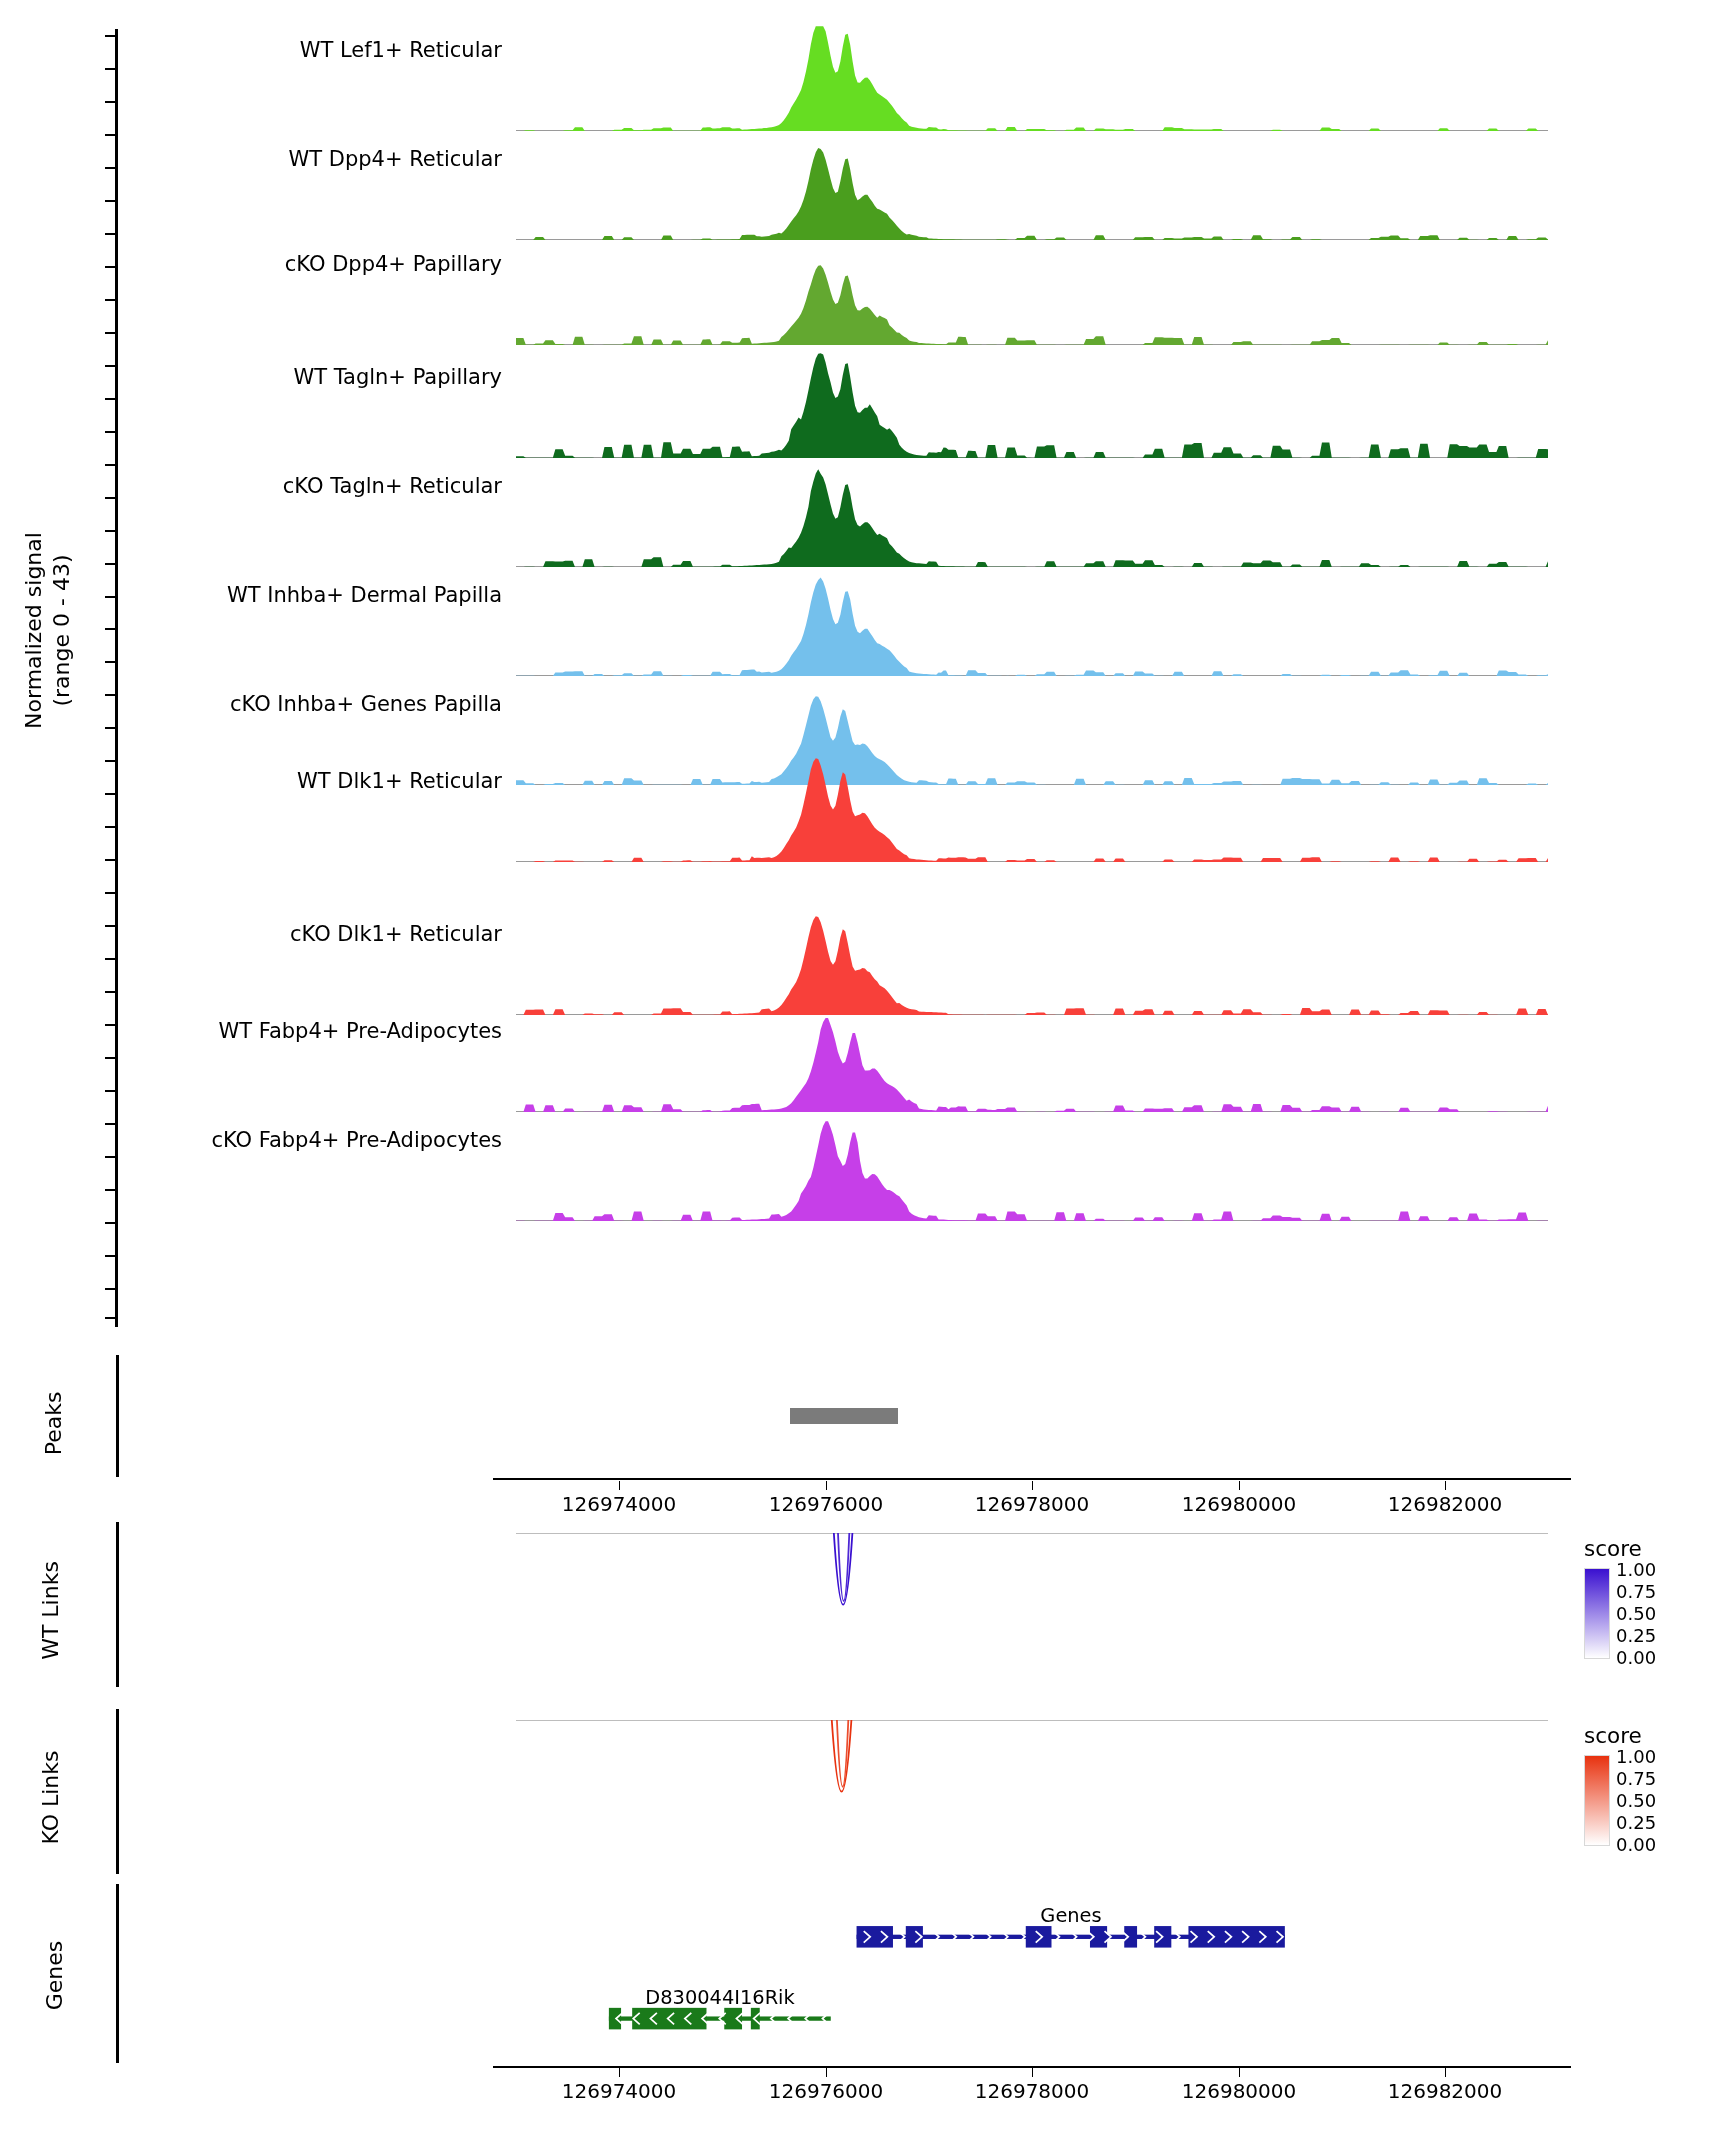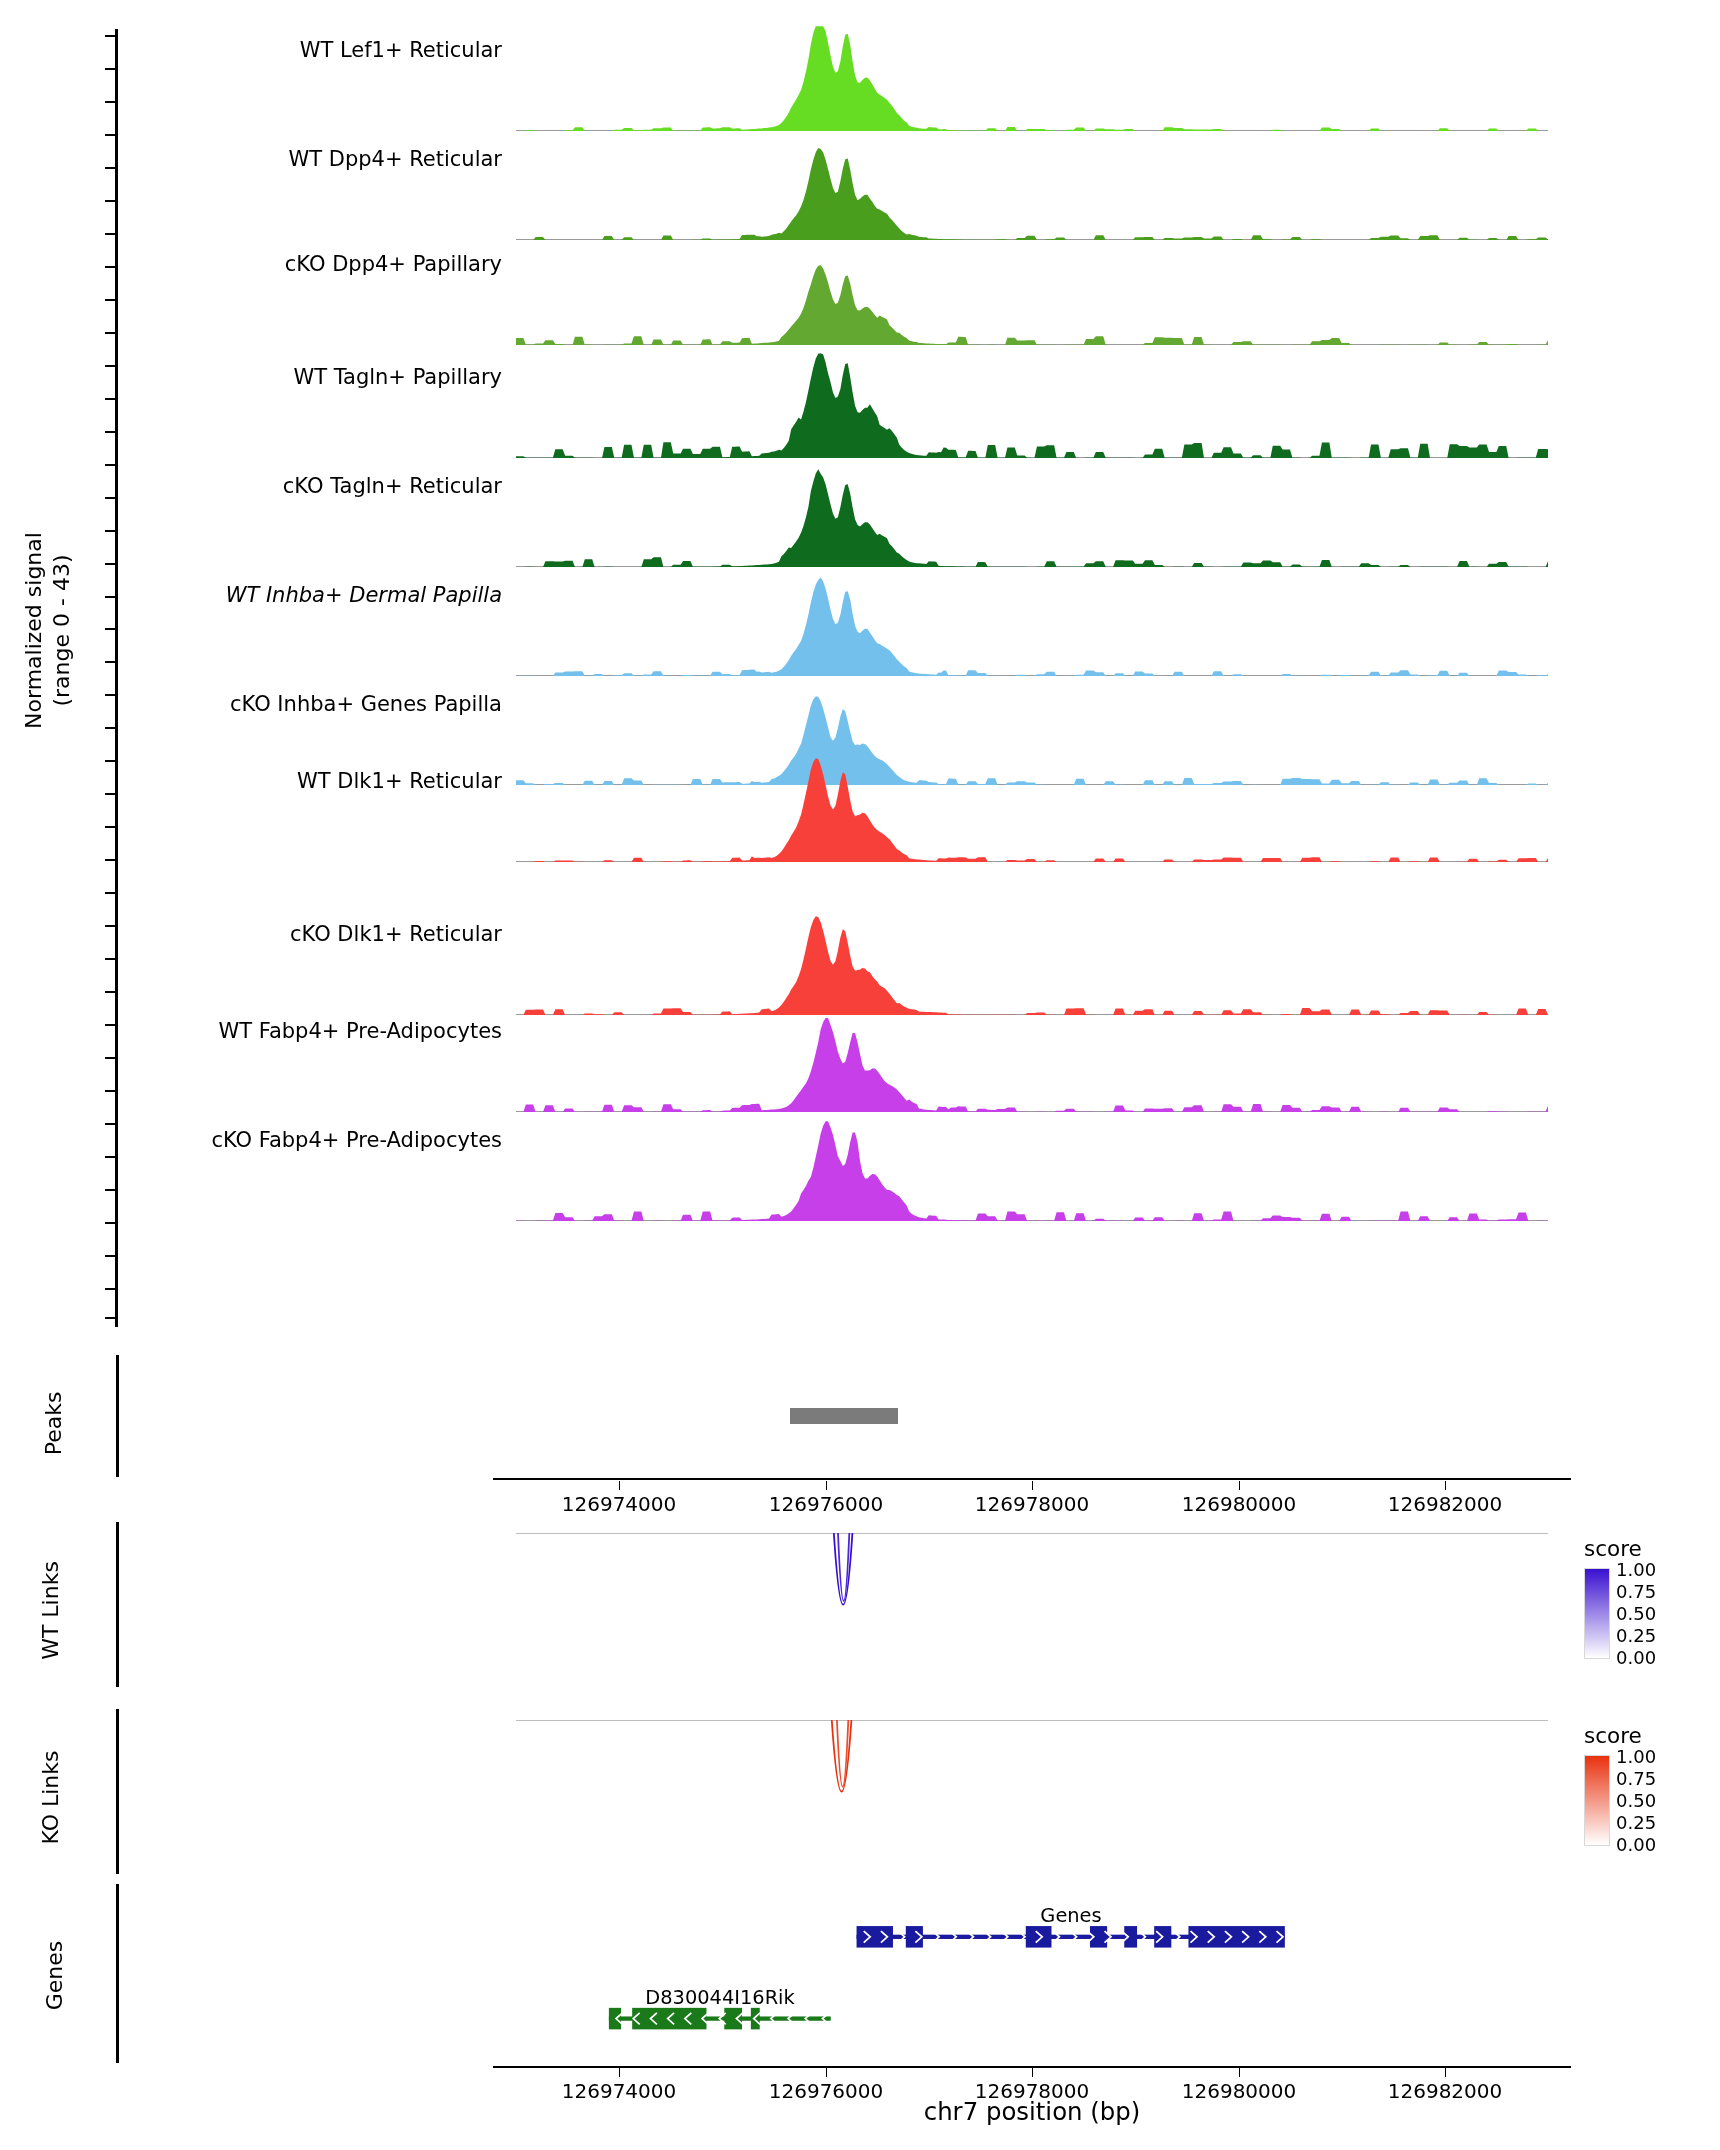--- a/index.html
+++ b/index.html
@@ -315,21 +315,21 @@
         </div>
         <div class="track" style="top: 436px;">
           <div class="track-label">cKO Tagln+ Reticular</div>
           <div class="baseline"></div>
           <div class="track-plot">
             <svg viewBox="0 0 1440 150" preserveAspectRatio="none">
               <path d="M0,150 L0.0,150.0 L3.4,150.0 L6.9,150.0 L10.3,150.0 L13.7,149.8 L17.1,149.8 L20.6,149.8 L24.0,149.8 L27.4,149.9 L30.9,149.9 L34.3,149.9 L37.7,149.9 L41.1,142.2 L44.6,142.2 L48.0,142.2 L51.4,142.2 L54.9,142.4 L58.3,142.4 L61.7,142.4 L65.1,142.4 L68.6,141.5 L72.0,141.5 L75.4,141.5 L78.9,141.5 L82.3,150.0 L85.7,150.0 L89.1,150.0 L92.6,150.0 L96.0,139.4 L99.4,139.4 L102.9,139.4 L106.3,139.4 L109.7,150.0 L113.1,150.0 L116.6,150.0 L120.0,150.0 L123.4,149.7 L126.9,149.7 L130.3,149.7 L133.7,149.7 L137.1,149.9 L140.6,149.9 L144.0,149.9 L147.4,149.9 L150.9,150.0 L154.3,150.0 L157.7,150.0 L161.1,150.0 L164.6,150.0 L168.0,150.0 L171.4,150.0 L174.9,150.0 L178.3,139.3 L181.7,139.3 L185.1,139.3 L188.6,139.3 L192.0,136.5 L195.4,136.5 L198.9,136.5 L202.3,136.5 L205.7,149.9 L209.1,149.9 L212.6,149.9 L216.0,149.9 L219.4,146.8 L222.9,146.8 L226.3,146.8 L229.7,146.8 L233.1,141.8 L236.6,141.8 L240.0,141.8 L243.4,141.8 L246.9,149.6 L250.3,149.6 L253.7,149.6 L257.1,149.6 L260.6,149.8 L264.0,149.7 L267.4,149.7 L270.9,149.7 L274.3,149.5 L277.7,149.4 L281.1,149.4 L284.6,149.3 L288.0,147.0 L291.4,147.0 L294.9,146.9 L298.3,146.8 L301.7,149.0 L305.1,148.9 L308.6,148.8 L312.0,148.7 L315.4,148.5 L318.9,148.4 L322.3,148.2 L325.7,148.0 L329.1,147.8 L332.6,147.6 L336.0,147.4 L339.4,147.2 L342.9,146.9 L346.3,146.7 L349.7,146.4 L353.1,146.1 L356.6,145.7 L360.0,145.1 L363.4,144.3 L366.9,142.9 L370.3,135.2 L373.7,132.1 L377.1,128.0 L380.6,123.3 L384.0,124.0 L387.4,119.4 L390.9,114.9 L394.3,109.7 L397.7,102.9 L401.1,93.6 L404.6,81.5 L408.0,67.3 L411.4,45.8 L414.9,32.2 L418.3,21.5 L421.7,15.5 L425.1,21.7 L428.6,26.7 L432.0,36.6 L435.4,49.8 L438.9,64.0 L442.3,76.6 L445.7,83.6 L449.1,81.7 L452.6,67.8 L456.0,50.5 L459.4,37.0 L462.9,36.0 L466.3,48.9 L469.7,68.0 L473.1,84.2 L476.6,92.2 L480.0,94.4 L483.4,91.2 L486.9,88.5 L490.3,88.4 L493.7,91.4 L497.1,96.2 L500.6,101.5 L504.0,106.0 L507.4,104.3 L510.9,106.5 L514.3,108.4 L517.7,110.5 L521.1,118.1 L524.6,121.6 L528.0,125.7 L531.4,129.9 L534.9,131.9 L538.3,135.3 L541.7,138.1 L545.1,140.2 L548.6,142.4 L552.0,143.5 L555.4,144.2 L558.9,144.8 L562.3,144.8 L565.7,145.2 L569.1,145.4 L572.6,145.7 L576.0,142.2 L579.4,142.4 L582.9,142.6 L586.3,142.7 L589.7,148.4 L593.1,148.6 L596.6,148.6 L600.0,148.8 L603.4,148.9 L606.9,149.0 L610.3,149.1 L613.7,149.2 L617.1,149.3 L620.6,149.3 L624.0,149.4 L627.4,149.5 L630.9,149.5 L634.3,149.6 L637.7,149.6 L641.1,149.7 L644.6,143.2 L648.0,143.2 L651.4,143.2 L654.9,143.3 L658.3,149.6 L661.7,149.6 L665.1,149.6 L668.6,149.6 L672.0,149.7 L675.4,149.7 L678.9,149.7 L682.3,149.7 L685.7,149.8 L689.1,149.8 L692.6,149.8 L696.0,149.8 L699.4,149.7 L702.9,149.7 L706.3,149.7 L709.7,149.7 L713.1,149.9 L716.6,149.9 L720.0,149.9 L723.4,149.9 L726.9,149.8 L730.3,149.8 L733.7,149.8 L737.1,149.8 L740.6,142.1 L744.0,142.1 L747.4,142.1 L750.9,142.1 L754.3,149.8 L757.7,149.8 L761.1,149.8 L764.6,149.8 L768.0,149.8 L771.4,149.8 L774.9,149.8 L778.3,149.8 L781.7,149.8 L785.1,149.8 L788.6,149.8 L792.0,149.8 L795.4,144.7 L798.9,144.7 L802.3,144.7 L805.7,144.7 L809.1,142.0 L812.6,142.0 L816.0,142.0 L819.4,142.0 L822.9,149.9 L826.3,149.9 L829.7,149.9 L833.1,149.9 L836.6,140.8 L840.0,140.8 L843.4,140.8 L846.9,140.8 L850.3,140.9 L853.7,140.9 L857.1,140.9 L860.6,140.9 L864.0,145.4 L867.4,145.4 L870.9,145.4 L874.3,145.4 L877.7,140.8 L881.1,140.8 L884.6,140.8 L888.0,140.8 L891.4,147.1 L894.9,147.1 L898.3,147.1 L901.7,147.1 L905.1,150.0 L908.6,150.0 L912.0,150.0 L915.4,150.0 L918.9,149.7 L922.3,149.7 L925.7,149.7 L929.1,149.7 L932.6,149.9 L936.0,149.9 L939.4,149.9 L942.9,149.9 L946.3,144.4 L949.7,144.4 L953.1,144.4 L956.6,144.4 L960.0,149.8 L963.4,149.8 L966.9,149.8 L970.3,149.8 L973.7,149.9 L977.1,149.9 L980.6,149.9 L984.0,149.9 L987.4,149.8 L990.9,149.8 L994.3,149.8 L997.7,149.8 L1001.1,149.8 L1004.6,149.8 L1008.0,149.8 L1011.4,149.8 L1014.9,143.7 L1018.3,143.7 L1021.7,143.7 L1025.1,143.7 L1028.6,145.0 L1032.0,145.0 L1035.4,145.0 L1038.9,145.0 L1042.3,141.2 L1045.7,141.2 L1049.1,141.2 L1052.6,141.2 L1056.0,143.3 L1059.4,143.3 L1062.9,143.3 L1066.3,143.3 L1069.7,149.7 L1073.1,149.7 L1076.6,149.7 L1080.0,149.7 L1083.4,146.4 L1086.9,146.4 L1090.3,146.4 L1093.7,146.4 L1097.1,149.7 L1100.6,149.7 L1104.0,149.7 L1107.4,149.7 L1110.9,149.8 L1114.3,149.8 L1117.7,149.8 L1121.1,149.8 L1124.6,140.3 L1128.0,140.3 L1131.4,140.3 L1134.9,140.3 L1138.3,149.9 L1141.7,149.9 L1145.1,149.9 L1148.6,149.9 L1152.0,149.8 L1155.4,149.8 L1158.9,149.8 L1162.3,149.8 L1165.7,149.8 L1169.1,149.8 L1172.6,149.8 L1176.0,149.8 L1179.4,144.7 L1182.9,144.7 L1186.3,144.7 L1189.7,144.7 L1193.1,147.1 L1196.6,147.1 L1200.0,147.1 L1203.4,147.1 L1206.9,149.9 L1210.3,149.9 L1213.7,149.9 L1217.1,149.9 L1220.6,149.7 L1224.0,149.7 L1227.4,149.7 L1230.9,149.7 L1234.3,147.2 L1237.7,147.2 L1241.1,147.2 L1244.6,147.2 L1248.0,149.9 L1251.4,149.9 L1254.9,149.9 L1258.3,149.9 L1261.7,149.8 L1265.1,149.8 L1268.6,149.8 L1272.0,149.8 L1275.4,149.8 L1278.9,149.8 L1282.3,149.8 L1285.7,149.8 L1289.1,149.8 L1292.6,149.8 L1296.0,149.8 L1299.4,149.8 L1302.9,149.9 L1306.3,149.9 L1309.7,149.9 L1313.1,149.9 L1316.6,141.7 L1320.0,141.7 L1323.4,141.7 L1326.9,141.7 L1330.3,149.8 L1333.7,149.8 L1337.1,149.8 L1340.6,149.8 L1344.0,149.9 L1347.4,149.9 L1350.9,149.9 L1354.3,149.9 L1357.7,145.6 L1361.1,145.6 L1364.6,145.6 L1368.0,145.6 L1371.4,143.0 L1374.9,143.0 L1378.3,143.0 L1381.7,143.0 L1385.1,149.7 L1388.6,149.7 L1392.0,149.7 L1395.4,149.7 L1398.9,149.7 L1402.3,149.7 L1405.7,149.7 L1409.1,149.7 L1412.6,150.0 L1416.0,150.0 L1419.4,150.0 L1422.9,150.0 L1426.3,149.9 L1429.7,149.9 L1433.1,149.9 L1436.6,149.9 L1440.0,142.0 L1440,150 Z" fill="#0f6b1e"></path>
             </svg>
           </div>
         </div>
-        <div class="track" style="top: 545px; font-style: italic;">
+        <div class="track" style="top: 545px;">
           <div class="track-label">WT Inhba+ Dermal Papilla</div>
           <div class="baseline"></div>
           <div class="track-plot">
             <svg viewBox="0 0 1440 150" preserveAspectRatio="none">
               <path d="M0,150 L0.0,149.8 L3.4,149.8 L6.9,149.8 L10.3,149.8 L13.7,149.8 L17.1,149.8 L20.6,149.8 L24.0,149.8 L27.4,150.0 L30.9,150.0 L34.3,150.0 L37.7,150.0 L41.1,149.9 L44.6,149.9 L48.0,149.9 L51.4,149.9 L54.9,145.2 L58.3,145.2 L61.7,145.2 L65.1,145.2 L68.6,143.7 L72.0,143.7 L75.4,143.7 L78.9,143.7 L82.3,143.5 L85.7,143.5 L89.1,143.5 L92.6,143.5 L96.0,149.8 L99.4,149.8 L102.9,149.8 L106.3,149.8 L109.7,147.2 L113.1,147.2 L116.6,147.2 L120.0,147.2 L123.4,149.9 L126.9,149.9 L130.3,149.9 L133.7,149.9 L137.1,149.1 L140.6,149.1 L144.0,149.1 L147.4,149.1 L150.9,146.3 L154.3,146.3 L157.7,146.3 L161.1,146.3 L164.6,149.8 L168.0,149.8 L171.4,149.8 L174.9,149.8 L178.3,148.1 L181.7,148.1 L185.1,148.1 L188.6,148.1 L192.0,143.5 L195.4,143.5 L198.9,143.5 L202.3,143.5 L205.7,149.8 L209.1,149.8 L212.6,149.8 L216.0,149.8 L219.4,150.0 L222.9,149.9 L226.3,149.9 L229.7,149.9 L233.1,148.6 L236.6,148.6 L240.0,148.6 L243.4,148.6 L246.9,149.8 L250.3,149.8 L253.7,149.8 L257.1,149.8 L260.6,149.8 L264.0,149.7 L267.4,149.7 L270.9,149.7 L274.3,144.2 L277.7,144.2 L281.1,144.1 L284.6,144.0 L288.0,147.5 L291.4,147.4 L294.9,147.3 L298.3,147.2 L301.7,149.0 L305.1,148.9 L308.6,148.8 L312.0,148.7 L315.4,142.0 L318.9,141.8 L322.3,141.7 L325.7,141.5 L329.1,141.2 L332.6,141.0 L336.0,144.1 L339.4,143.8 L342.9,145.1 L346.3,144.8 L349.7,144.5 L353.1,144.2 L356.6,145.5 L360.0,145.0 L363.4,144.1 L366.9,142.8 L370.3,140.6 L373.7,137.4 L377.1,133.3 L380.6,128.4 L384.0,122.1 L387.4,117.3 L390.9,112.7 L394.3,107.4 L397.7,101.8 L401.1,92.2 L404.6,79.8 L408.0,65.3 L411.4,49.0 L414.9,34.9 L418.3,24.1 L421.7,17.9 L425.1,14.6 L428.6,19.8 L432.0,29.9 L435.4,43.4 L438.9,58.7 L442.3,71.6 L445.7,78.8 L449.1,76.8 L452.6,65.8 L456.0,48.0 L459.4,34.2 L462.9,33.2 L466.3,44.6 L469.7,64.2 L473.1,80.8 L476.6,89.0 L480.0,91.1 L483.4,87.9 L486.9,85.1 L490.3,85.1 L493.7,90.0 L497.1,94.9 L500.6,100.3 L504.0,104.9 L507.4,106.1 L510.9,108.4 L514.3,110.2 L517.7,112.4 L521.1,114.7 L524.6,118.4 L528.0,122.5 L531.4,126.8 L534.9,130.4 L538.3,133.9 L541.7,136.8 L545.1,138.9 L548.6,143.7 L552.0,144.8 L555.4,145.6 L558.9,146.1 L562.3,146.6 L565.7,146.9 L569.1,147.2 L572.6,147.4 L576.0,147.7 L579.4,147.9 L582.9,148.1 L586.3,148.3 L589.7,145.2 L593.1,145.4 L596.6,142.3 L600.0,142.4 L603.4,148.9 L606.9,149.0 L610.3,149.1 L613.7,149.2 L617.1,149.3 L620.6,149.4 L624.0,149.5 L627.4,149.5 L630.9,142.0 L634.3,142.0 L637.7,142.1 L641.1,142.1 L644.6,145.8 L648.0,145.8 L651.4,145.8 L654.9,145.8 L658.3,149.7 L661.7,149.7 L665.1,149.7 L668.6,149.7 L672.0,149.8 L675.4,149.8 L678.9,149.9 L682.3,149.9 L685.7,149.8 L689.1,149.9 L692.6,149.9 L696.0,149.9 L699.4,148.4 L702.9,148.4 L706.3,148.4 L709.7,148.4 L713.1,149.9 L716.6,149.9 L720.0,149.9 L723.4,149.9 L726.9,147.5 L730.3,147.5 L733.7,147.5 L737.1,147.5 L740.6,144.1 L744.0,144.1 L747.4,144.1 L750.9,144.1 L754.3,149.9 L757.7,149.9 L761.1,149.9 L764.6,149.9 L768.0,149.8 L771.4,149.8 L774.9,149.8 L778.3,149.8 L781.7,148.4 L785.1,148.4 L788.6,148.4 L792.0,148.4 L795.4,142.6 L798.9,142.6 L802.3,142.6 L805.7,142.6 L809.1,144.9 L812.6,144.9 L816.0,144.9 L819.4,144.9 L822.9,150.0 L826.3,150.0 L829.7,150.0 L833.1,150.0 L836.6,146.3 L840.0,146.3 L843.4,146.3 L846.9,146.3 L850.3,150.0 L853.7,150.0 L857.1,150.0 L860.6,150.0 L864.0,143.9 L867.4,143.9 L870.9,143.9 L874.3,143.9 L877.7,146.5 L881.1,146.5 L884.6,146.5 L888.0,146.5 L891.4,149.8 L894.9,149.8 L898.3,149.8 L901.7,149.8 L905.1,149.9 L908.6,149.9 L912.0,149.9 L915.4,149.9 L918.9,144.1 L922.3,144.1 L925.7,144.1 L929.1,144.1 L932.6,150.0 L936.0,150.0 L939.4,150.0 L942.9,150.0 L946.3,149.9 L949.7,149.9 L953.1,149.9 L956.6,149.9 L960.0,149.9 L963.4,149.9 L966.9,149.9 L970.3,149.9 L973.7,143.6 L977.1,143.6 L980.6,143.6 L984.0,143.6 L987.4,150.0 L990.9,150.0 L994.3,150.0 L997.7,150.0 L1001.1,147.7 L1004.6,147.7 L1008.0,147.7 L1011.4,147.7 L1014.9,149.9 L1018.3,149.9 L1021.7,149.9 L1025.1,149.9 L1028.6,149.9 L1032.0,149.9 L1035.4,149.9 L1038.9,149.9 L1042.3,149.9 L1045.7,149.9 L1049.1,149.9 L1052.6,149.9 L1056.0,149.9 L1059.4,149.9 L1062.9,149.9 L1066.3,149.9 L1069.7,147.1 L1073.1,147.1 L1076.6,147.1 L1080.0,147.1 L1083.4,149.8 L1086.9,149.8 L1090.3,149.8 L1093.7,149.8 L1097.1,150.0 L1100.6,150.0 L1104.0,150.0 L1107.4,150.0 L1110.9,149.9 L1114.3,149.9 L1117.7,149.9 L1121.1,149.9 L1124.6,148.4 L1128.0,148.4 L1131.4,148.4 L1134.9,148.4 L1138.3,149.9 L1141.7,149.9 L1145.1,149.9 L1148.6,149.9 L1152.0,148.6 L1155.4,148.6 L1158.9,148.6 L1162.3,148.6 L1165.7,149.9 L1169.1,149.9 L1172.6,149.9 L1176.0,149.9 L1179.4,149.8 L1182.9,149.8 L1186.3,149.8 L1189.7,149.8 L1193.1,144.3 L1196.6,144.3 L1200.0,144.3 L1203.4,144.3 L1206.9,149.8 L1210.3,149.8 L1213.7,149.8 L1217.1,149.8 L1220.6,145.1 L1224.0,145.1 L1227.4,145.1 L1230.9,145.1 L1234.3,142.0 L1237.7,142.0 L1241.1,142.0 L1244.6,142.0 L1248.0,148.0 L1251.4,148.0 L1254.9,148.0 L1258.3,148.0 L1261.7,150.0 L1265.1,150.0 L1268.6,150.0 L1272.0,150.0 L1275.4,148.9 L1278.9,148.9 L1282.3,148.9 L1285.7,148.9 L1289.1,142.8 L1292.6,142.8 L1296.0,142.8 L1299.4,142.8 L1302.9,149.9 L1306.3,149.9 L1309.7,149.9 L1313.1,149.9 L1316.6,145.6 L1320.0,145.6 L1323.4,145.6 L1326.9,145.6 L1330.3,149.9 L1333.7,149.9 L1337.1,149.9 L1340.6,149.9 L1344.0,149.9 L1347.4,149.9 L1350.9,149.9 L1354.3,149.9 L1357.7,149.9 L1361.1,149.9 L1364.6,149.9 L1368.0,149.9 L1371.4,142.5 L1374.9,142.5 L1378.3,142.5 L1381.7,142.5 L1385.1,144.4 L1388.6,144.4 L1392.0,144.4 L1395.4,144.4 L1398.9,147.8 L1402.3,147.8 L1405.7,147.8 L1409.1,147.8 L1412.6,149.9 L1416.0,149.9 L1419.4,149.9 L1422.9,149.9 L1426.3,148.9 L1429.7,148.9 L1433.1,148.9 L1436.6,148.9 L1440.0,147.7 L1440,150 Z" fill="#74c0ec"></path>
             </svg>
           </div>
         </div>
         <div class="track" style="top: 654px;">
           <div class="track-label">cKO Inhba+ Genes Papilla</div>
@@ -524,17 +524,16 @@
         <div class="xtick" style="left: 826px; top: 190px;"></div>
         <div class="xtick-label" style="left: 733px; top: 201px;">126976000</div>
         <div class="xtick" style="left: 1032px; top: 190px;"></div>
         <div class="xtick-label" style="left: 939px; top: 201px;">126978000</div>
         <div class="xtick" style="left: 1239px; top: 190px;"></div>
         <div class="xtick-label" style="left: 1146px; top: 201px;">126980000</div>
         <div class="xtick" style="left: 1445px; top: 190px;"></div>
         <div class="xtick-label" style="left: 1352px; top: 201px;">126982000</div>
       </div>
 
-    <div class="xaxis-title" style="left:516px; top:219px;">chr7 position (bp)</div>
   </div>
 
 </div>
 
 
 </body></html>

